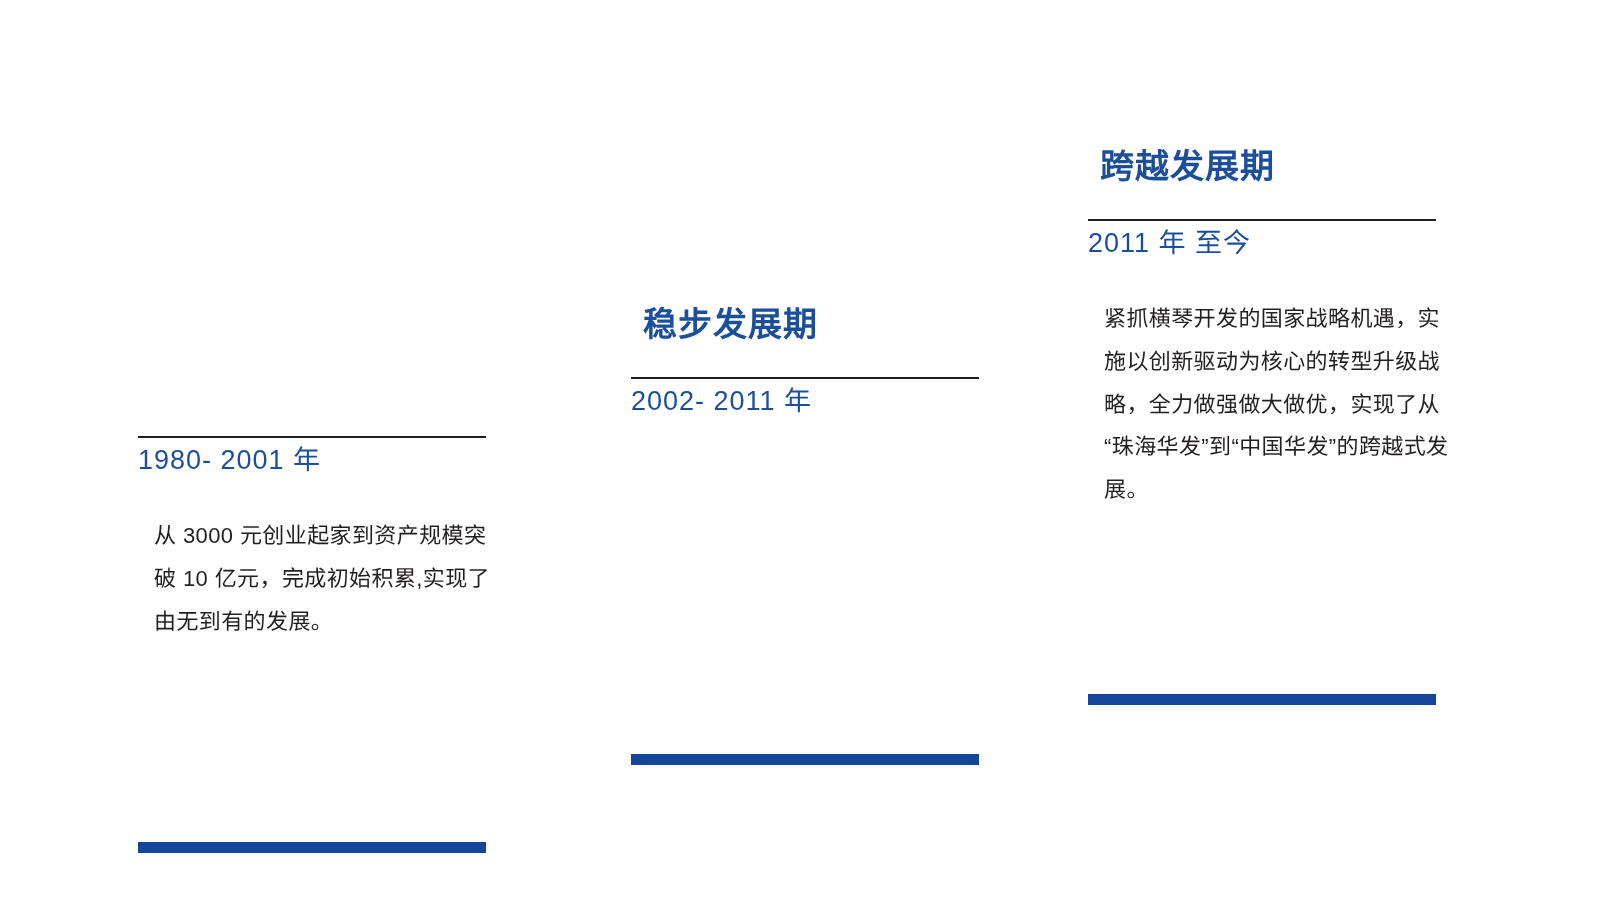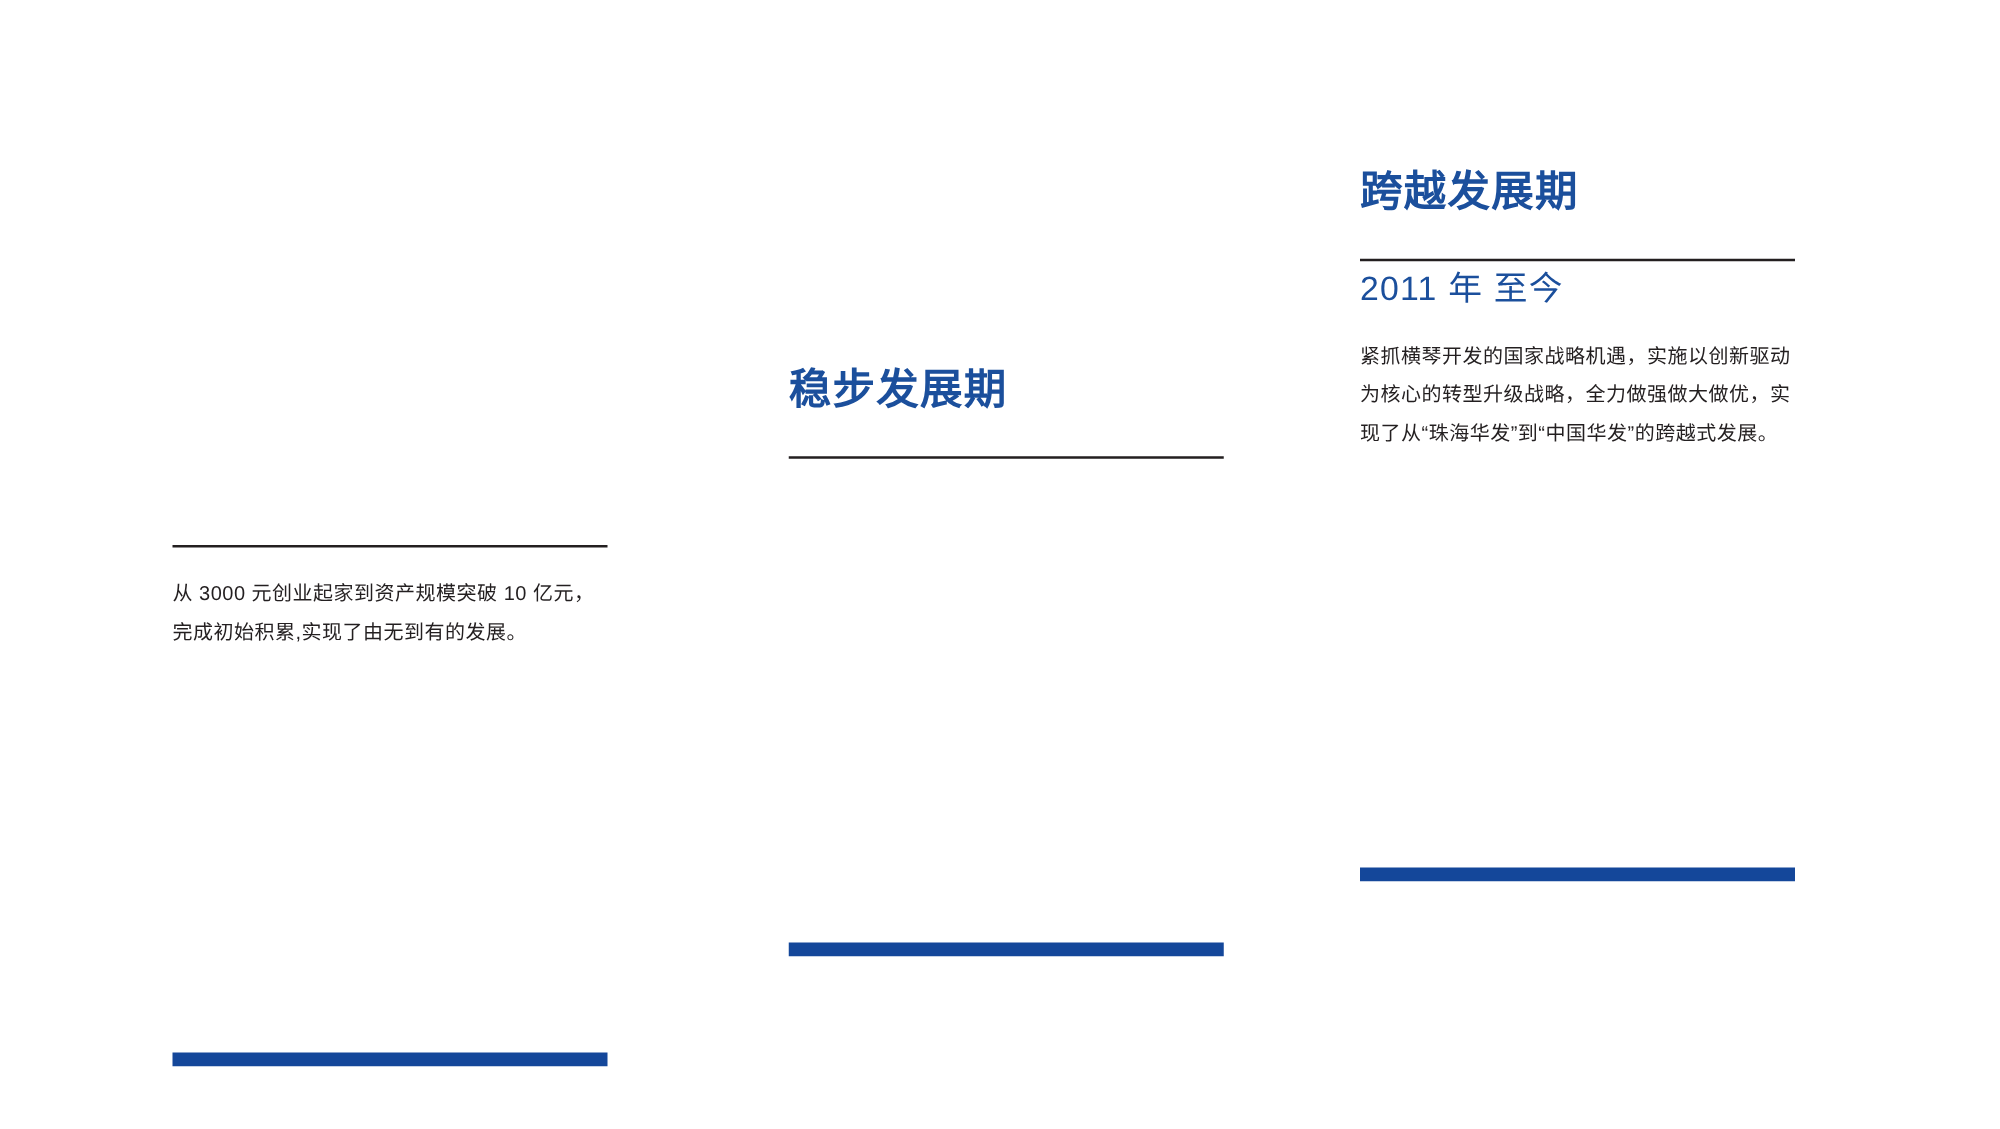--- a/index.html
+++ b/index.html
@@ -31,21 +31,21 @@
   .col-1 { left: 138px; top: 404px;  width: 360px; }
   .col-2 { left: 631px; top: 292px;  width: 360px; }
   .col-3 { left: 1088px; top: 134px; width: 360px; }
 
   .phase-title {
     color: #1b4f9c;
     font-size: 34px;
     font-weight: bold;
     letter-spacing: 1px;
     line-height: 1.2;
-    margin: 0;
+    margin: 12px;
     white-space: nowrap;
   }
 
   .rule-thin {
     width: 348px;
     height: 2px;
     background: #231f20;
     margin-top: 32px;
   }
   .col-2 .rule-thin { width: 348px; }
@@ -55,24 +55,24 @@
     color: #1b4f9c;
     font-size: 27px;
     font-weight: normal;
     letter-spacing: 1px;
     margin: 0;
     white-space: nowrap;
   }
 
   .phase-body {
     color: #231f20;
-    font-size: 16px;
+    font-size: 22px;
     line-height: 1.95;
     letter-spacing: 0.4px;
-    margin: 0;
+    margin: 16px;
     padding-top: 22px;
     width: 348px;
   }
 
   .rule-thick {
     position: absolute;
     height: 11px;
     background: #14479a;
     width: 348px;
   }
@@ -80,27 +80,29 @@
   .col-2 .rule-thick { top: 462px; }
   .col-3 .rule-thick { top: 560px; }
 </style>
 </head>
 <body>
 
 <div id="stage">
 
   <div class="stage-column col-1">
     <div class="rule-thin"></div>
+    <p class="phase-range">1980- 2001 年</p>
     <p class="phase-body">从 3000 元创业起家到资产规模突破 10 亿元，完成初始积累,实现了由无到有的发展。</p>
     <div class="rule-thick"></div>
   </div>
 
   <div class="stage-column col-2">
     <h2 class="phase-title">稳步发展期</h2>
     <div class="rule-thin"></div>
+    <p class="phase-range">2002- 2011 年</p>
     <div class="rule-thick"></div>
   </div>
 
   <div class="stage-column col-3">
     <h2 class="phase-title">跨越发展期</h2>
     <div class="rule-thin"></div>
     <p class="phase-range">2011 年 至今</p>
     <p class="phase-body">紧抓横琴开发的国家战略机遇，实施以创新驱动为核心的转型升级战略，全力做强做大做优，实现了从“珠海华发”到“中国华发”的跨越式发展。</p>
     <div class="rule-thick"></div>
   </div>

